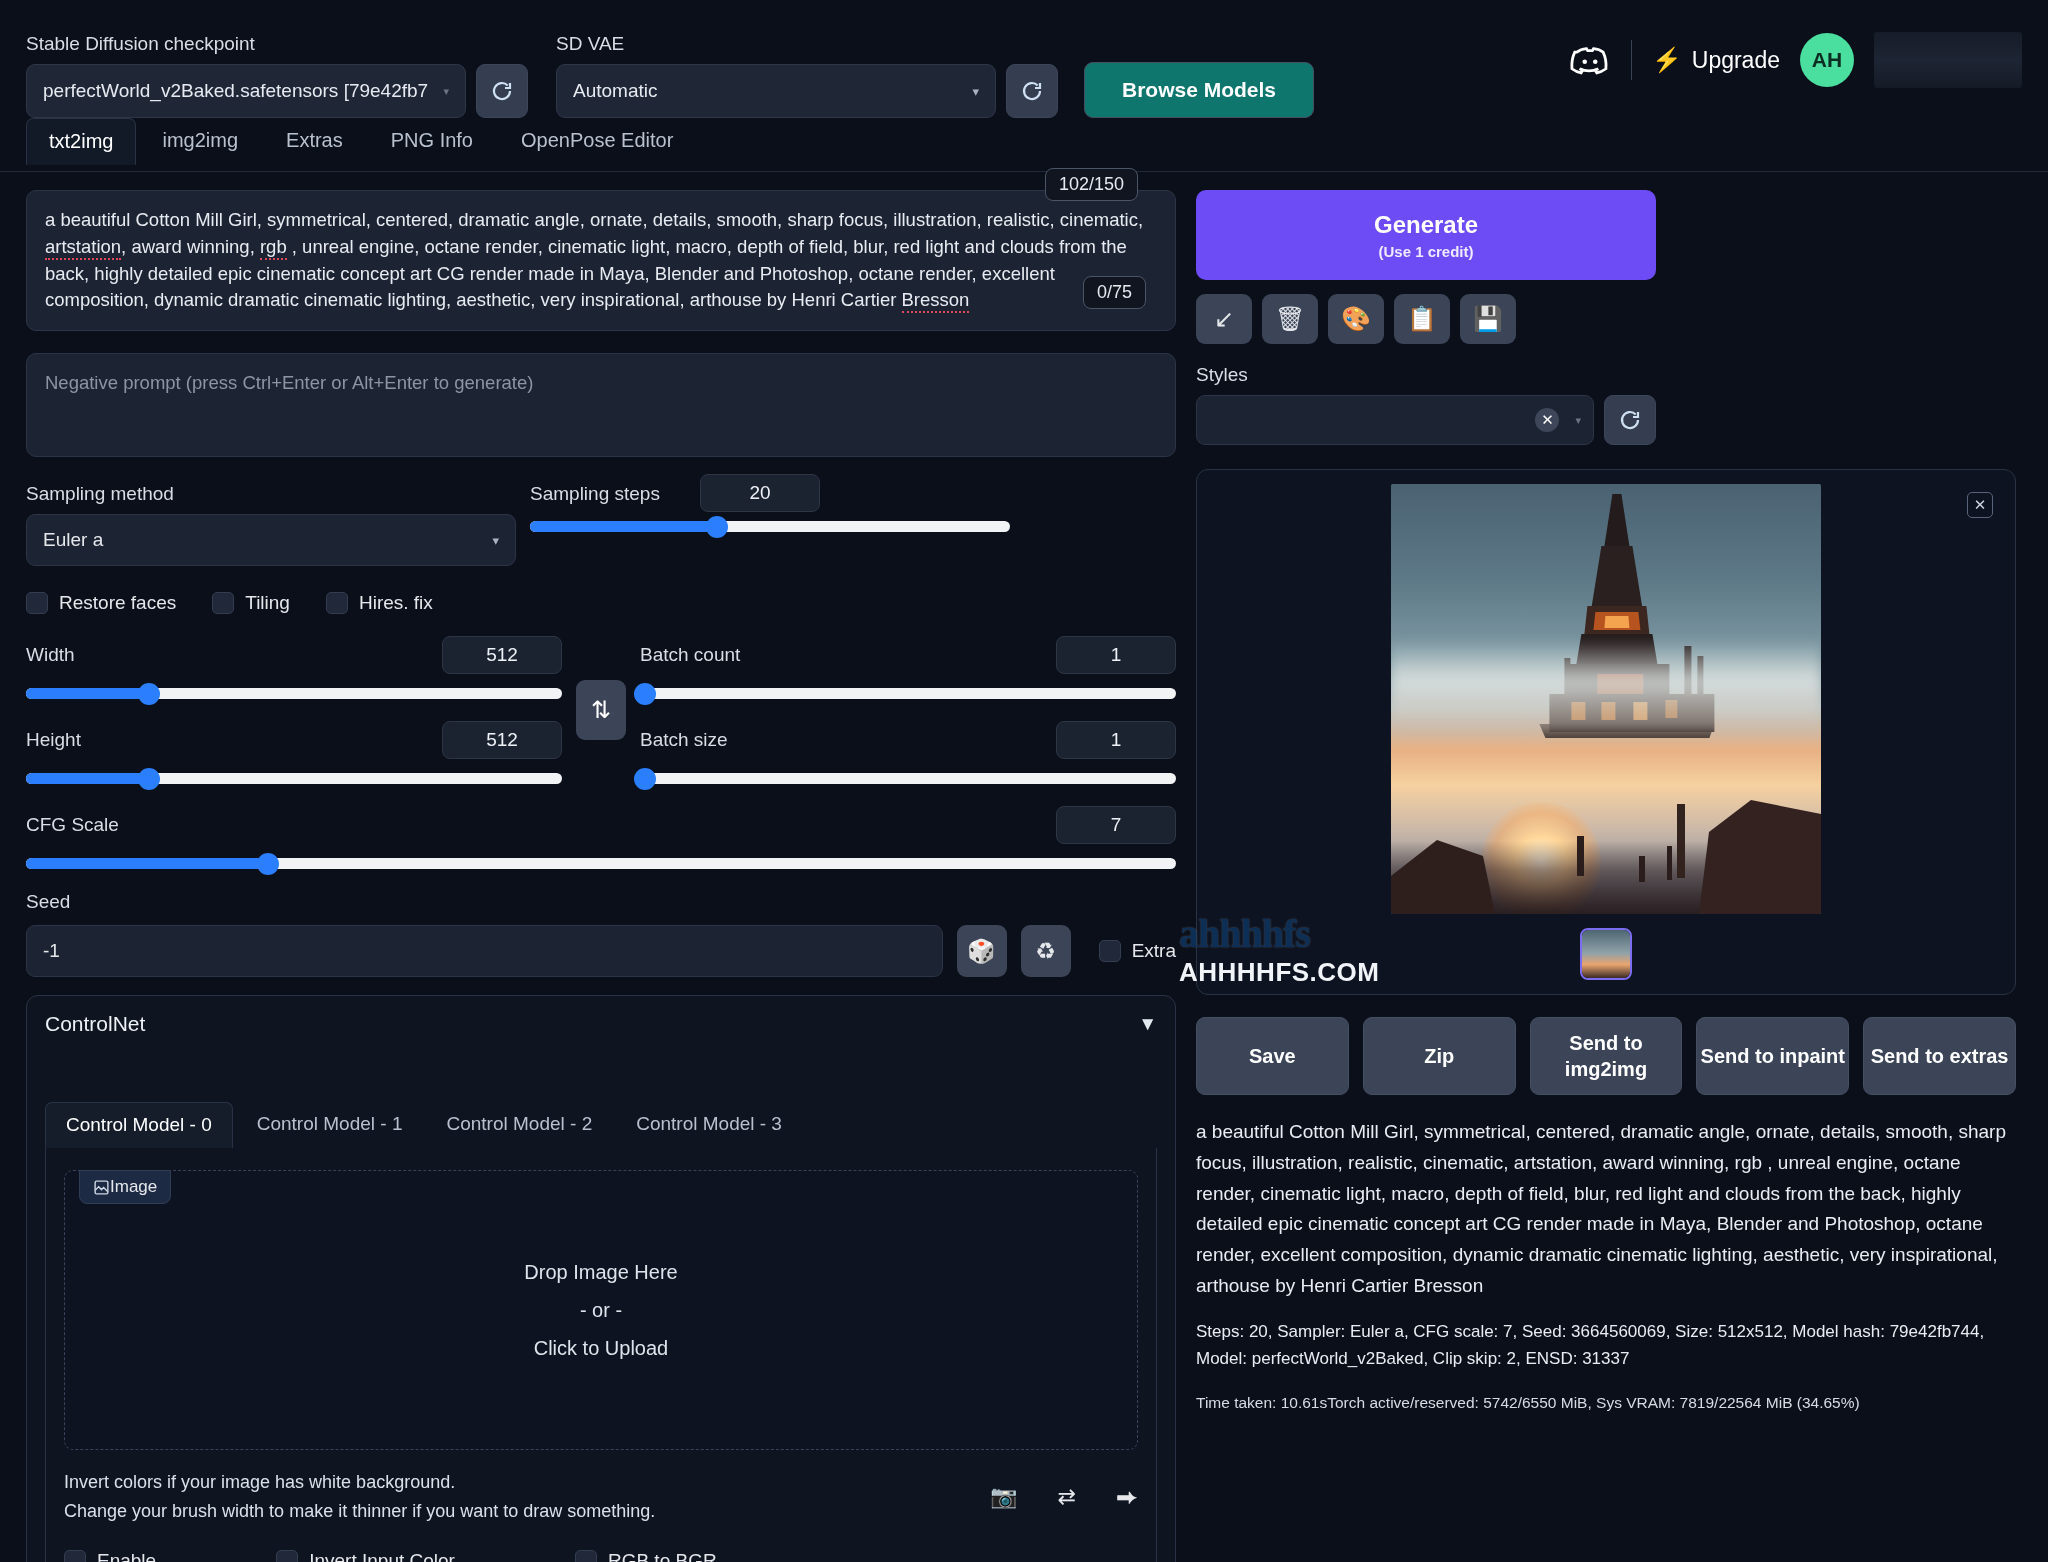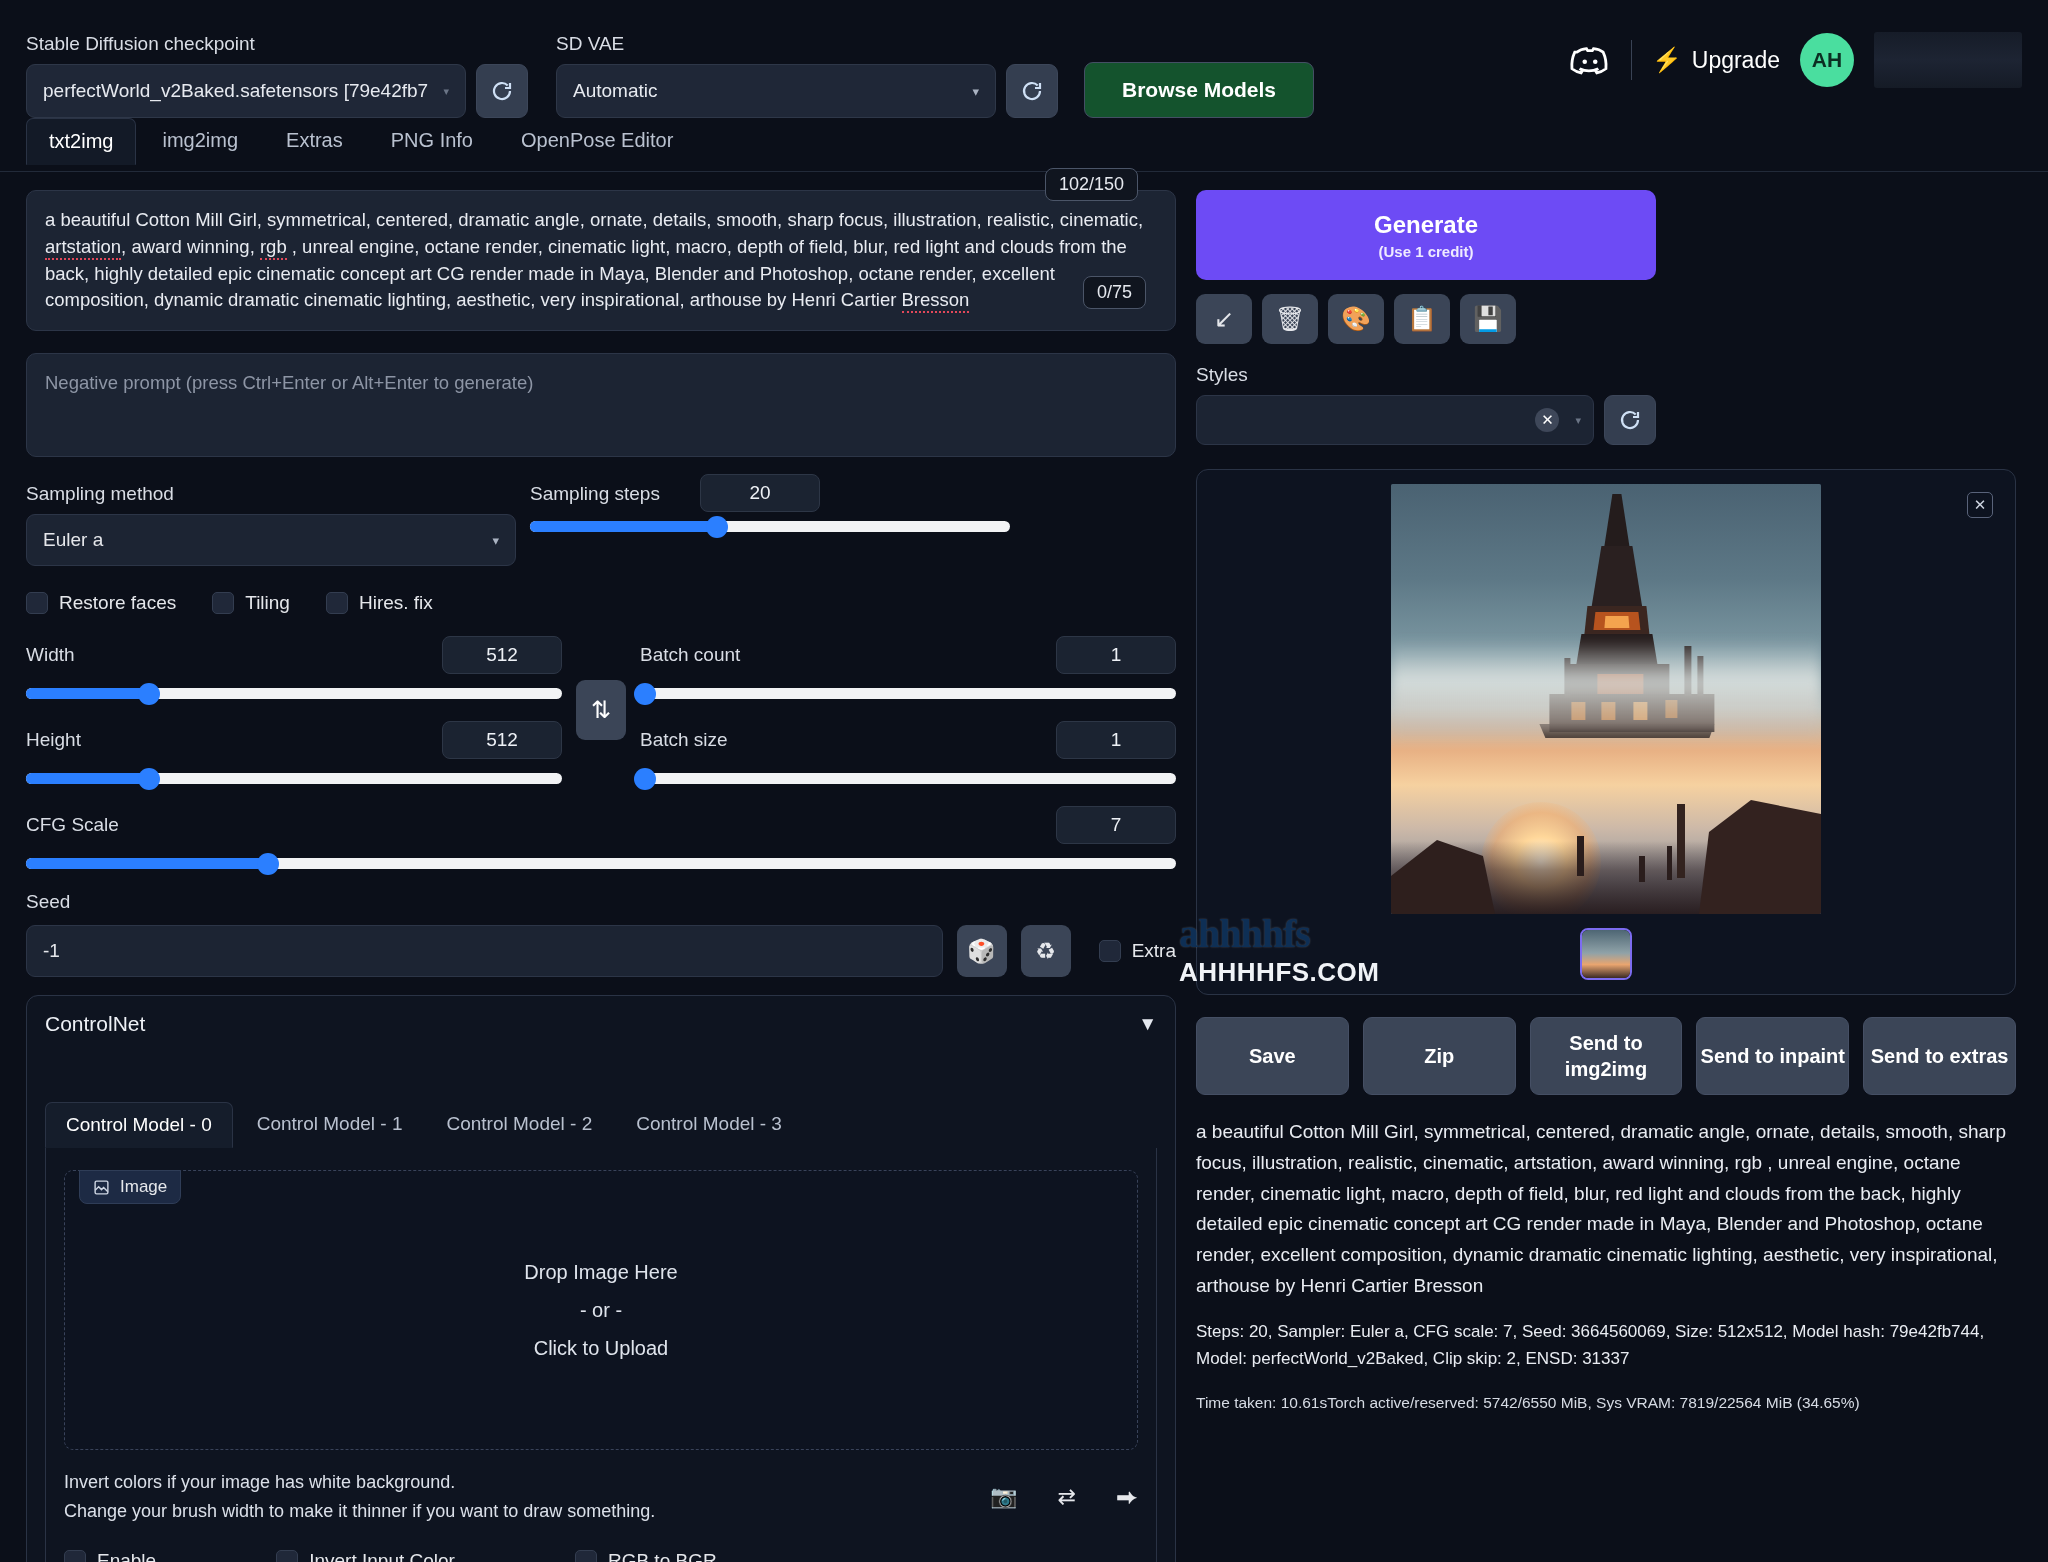--- a/index.html
+++ b/index.html
@@ -26,21 +26,21 @@
   .sd-vae { width: 440px; }
   .caret { margin-left: auto; font-size: 13px; color: #aab3c2; }
   .caret-sm { margin-left: auto; font-size: 11px; color: #6b7586; }
   .icon-btn {
     width: 52px; height: 54px; background: #343e50; border: 1px solid #3c4659;
     border-radius: 9px; display: flex; align-items: center; justify-content: center;
     cursor: pointer;
   }
   .refresh-glyph { width: 24px; height: 24px; }
   .browse-models {
-    margin-left: 26px; background: #14532d; border: 1px solid #444f64; border-radius: 9px;
+    margin-left: 26px; background: #0f766e; border: 1px solid #444f64; border-radius: 9px;
     height: 56px; width: 230px; display: flex; align-items: center; justify-content: center;
     font-size: 21px; font-weight: bold; color: #fff; cursor: pointer;
   }
   .topbar-right { margin-left: auto; display: flex; align-items: center; gap: 20px; padding-bottom: 30px; }
   .discord-ico { width: 42px; height: 42px; }
   .vdiv { width: 1px; height: 40px; background: #394254; }
   .upgrade { display: flex; align-items: center; gap: 10px; font-size: 23px; color: #fff; cursor: pointer; }
   .bolt { font-size: 24px; }
   .avatar {
     width: 54px; height: 54px; border-radius: 50%; background: #4ade9f;
@@ -154,21 +154,21 @@
   .cm-tabs { display: flex; gap: 4px; margin-top: 18px; }
   .cm-tab { padding: 11px 20px; font-size: 19px; color: #b9c1cf; cursor: pointer; border-radius: 7px 7px 0 0; margin-top: 48px; }
   .cm-tab.active { background: #151d2b; color: #fff; border: 1px solid #2a3345; border-bottom-color: #151d2b; }
   .dropzone {
     border: 1px dashed #39435a; border-radius: 9px; height: 280px; margin-top: 0;
     position: relative; display: flex; align-items: center; justify-content: center; flex-direction: column;
     background: #0d1320;
   }
   .img-tag {
     position: absolute; top: -1px; left: 14px; background: #1d2a44; border: 1px solid #2f3d57;
-    border-radius: 0 0 8px 8px; padding: 6px 13px; font-size: 17px; display: flex; gap: 10px; align-items: center;
+    border-radius: 0 0 8px 8px; padding: 6px 13px; font-size: 17px; display: flex; gap: 0; align-items: center;
   }
   .dz-text { font-size: 20px; color: #dfe4ec; line-height: 1.9; text-align: center; }
   .cnet-note { font-size: 18px; color: #dbe0e9; line-height: 1.6; margin-top: 18px; }
   .cnet-icons { display: flex; gap: 40px; margin-left: auto; align-items: center; font-size: 22px; }
   .cnet-bottom { display: flex; align-items: flex-start; }
   .cnet-checks { display: flex; gap: 120px; margin-top: 24px; padding-bottom: 18px; }
 
   
   .result-panel {
     border: 1px solid #2a3345; border-radius: 12px; background: #0d1320;

